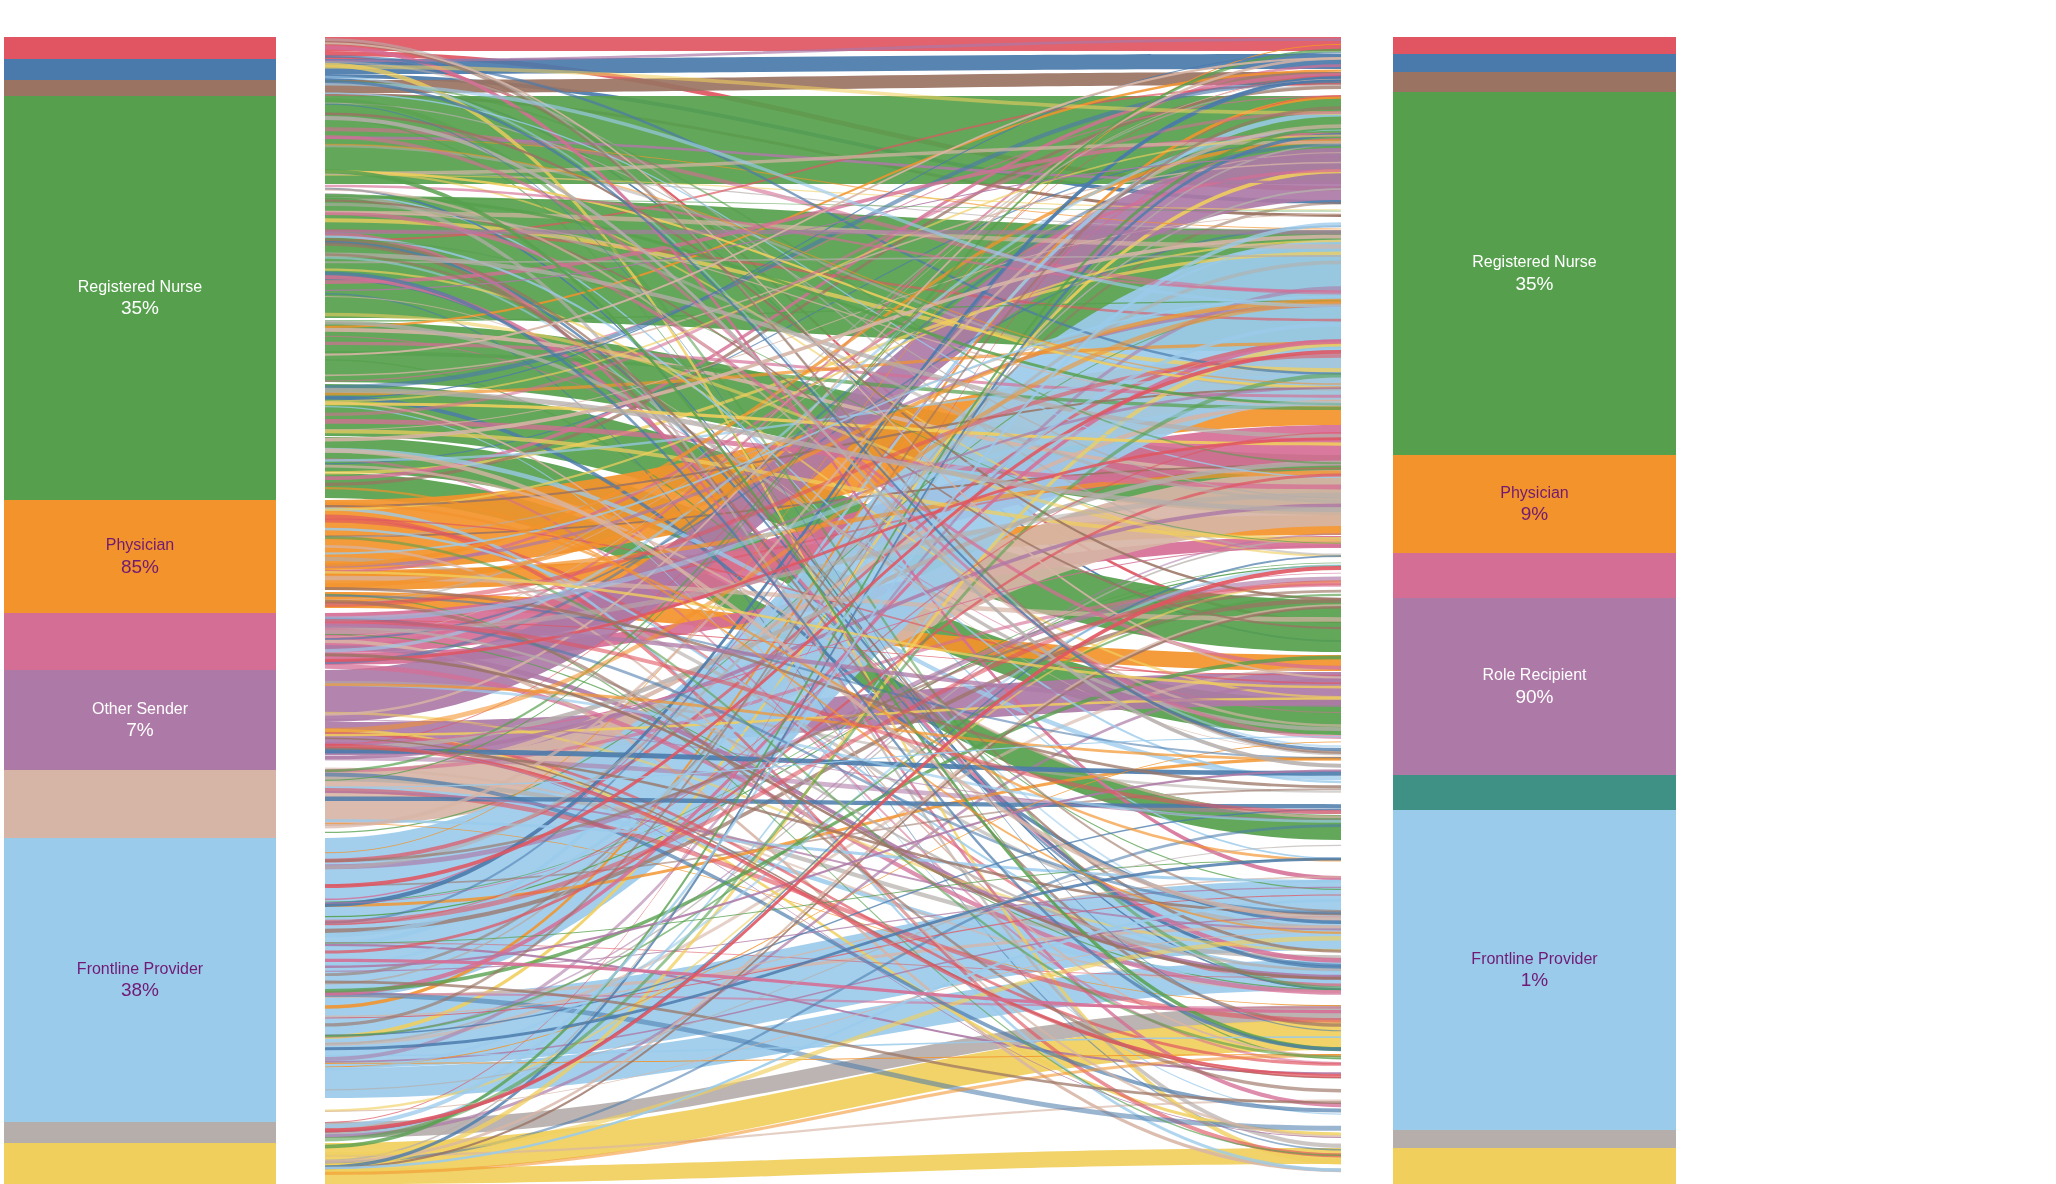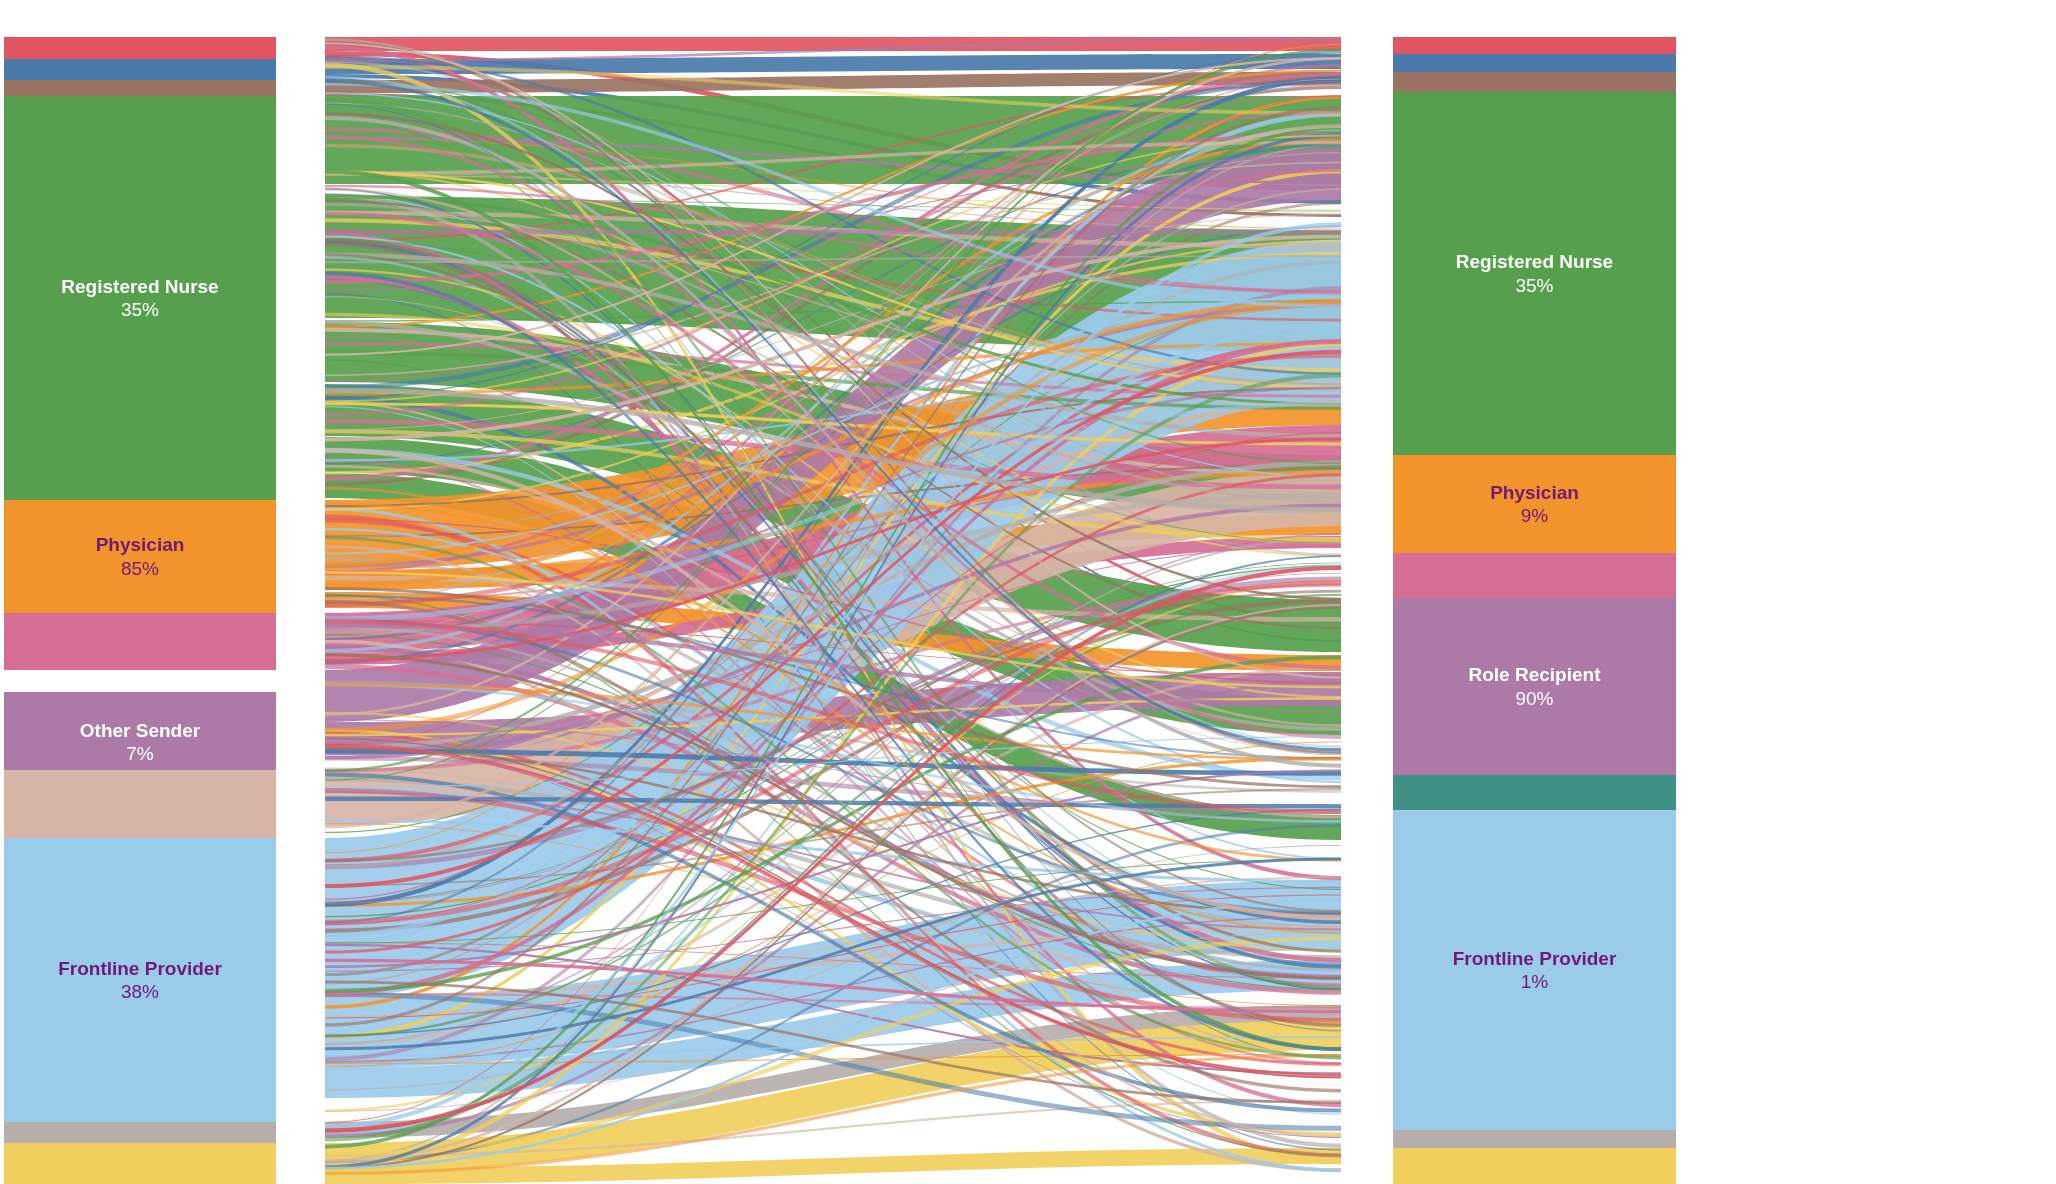--- a/index.html
+++ b/index.html
@@ -1,20 +1,20 @@
 <!DOCTYPE html>
 <html><head>
 <meta charset="utf-8">
 <style>
   html,body{margin:0;padding:0;background:#ffffff;}
   body{width:2056px;height:1184px;overflow:hidden;font-family:"Liberation Sans",sans-serif;}
   #stage{position:relative;width:2056px;height:1184px;background:#fff;}
   .col{position:absolute;}
   .node{position:absolute;left:0;width:100%;box-sizing:border-box;display:flex;flex-direction:column;align-items:center;justify-content:center;overflow:hidden;}
-  .node-label{font-size:19px;line-height:1.22;text-align:center;white-space:nowrap;pointer-events:none;font-weight:bold;}
+  .node-label{font-size:16px;line-height:1.22;text-align:center;white-space:nowrap;pointer-events:none;}
   .node-pct{font-size:19px;line-height:1.22;text-align:right;pointer-events:none;}
   .lbl-light .node-label,.lbl-light .node-pct{color:#ffffff;}
   .lbl-dark .node-label,.lbl-dark .node-pct{color:#701a75;}
   #flows{position:absolute;left:0;top:0;}
   #legend{position:absolute;left:1702px;top:0px;width:352px;}
   #legend-title{font-size:19px;font-weight:bold;color:#2b2b2b;text-align:center;width:300px;margin:4px 0 7px 10px;}
 </style>
 </head>
 <body>
 
@@ -26,21 +26,21 @@
       <div class="node lbl-dark" style="top: 80px; height: 16px; background: rgb(154, 115, 99);"></div>
       <div class="node lbl-light" style="top: 96px; height: 404px; background: rgb(86, 160, 77);">
         <div class="node-label">Registered Nurse</div>
         <div class="node-pct">35%</div>
       </div>
       <div class="node lbl-dark" style="top: 500px; height: 113px; background: rgb(243, 147, 43);">
         <div class="node-label">Physician</div>
         <div class="node-pct">85%</div>
       </div>
       <div class="node lbl-dark" style="top: 613px; height: 57px; background: rgb(213, 110, 149);"></div>
-      <div class="node lbl-light" style="top: 670px; height: 100px; background: rgb(173, 121, 166); margin-top: 22px;">
+      <div class="node lbl-light" style="top: 670px; height: 100px; background: rgb(173, 121, 166);">
         <div class="node-label">Other Sender</div>
         <div class="node-pct">7%</div>
       </div>
       <div class="node lbl-dark" style="top: 770px; height: 68px; background: rgb(215, 181, 166);"></div>
       <div class="node lbl-dark" style="top: 838px; height: 284px; background: rgb(155, 203, 235);">
         <div class="node-label">Frontline Provider</div>
         <div class="node-pct">38%</div>
       </div>
       <div class="node lbl-dark" style="top: 1122px; height: 21px; background: rgb(181, 174, 171);"></div>
       <div class="node lbl-dark" style="top: 1143px; height: 41px; background: rgb(240, 207, 93);"></div>

